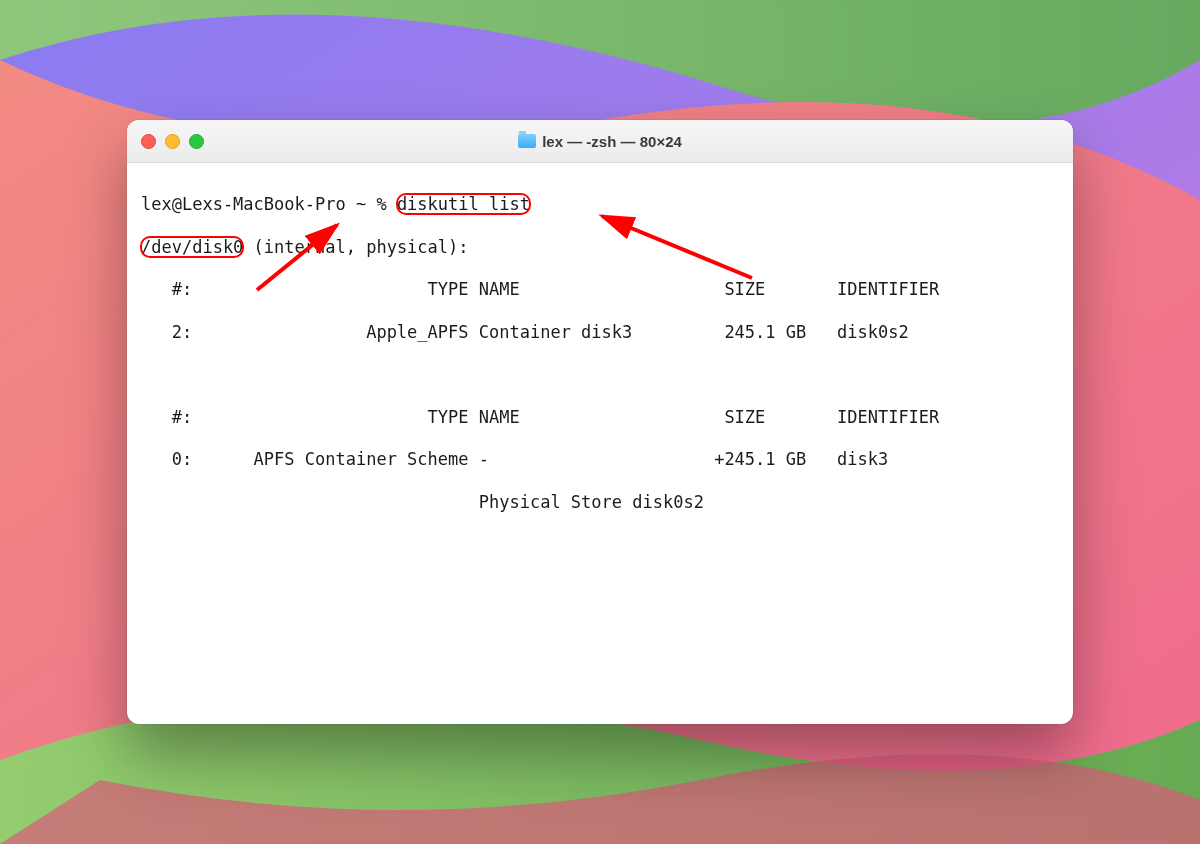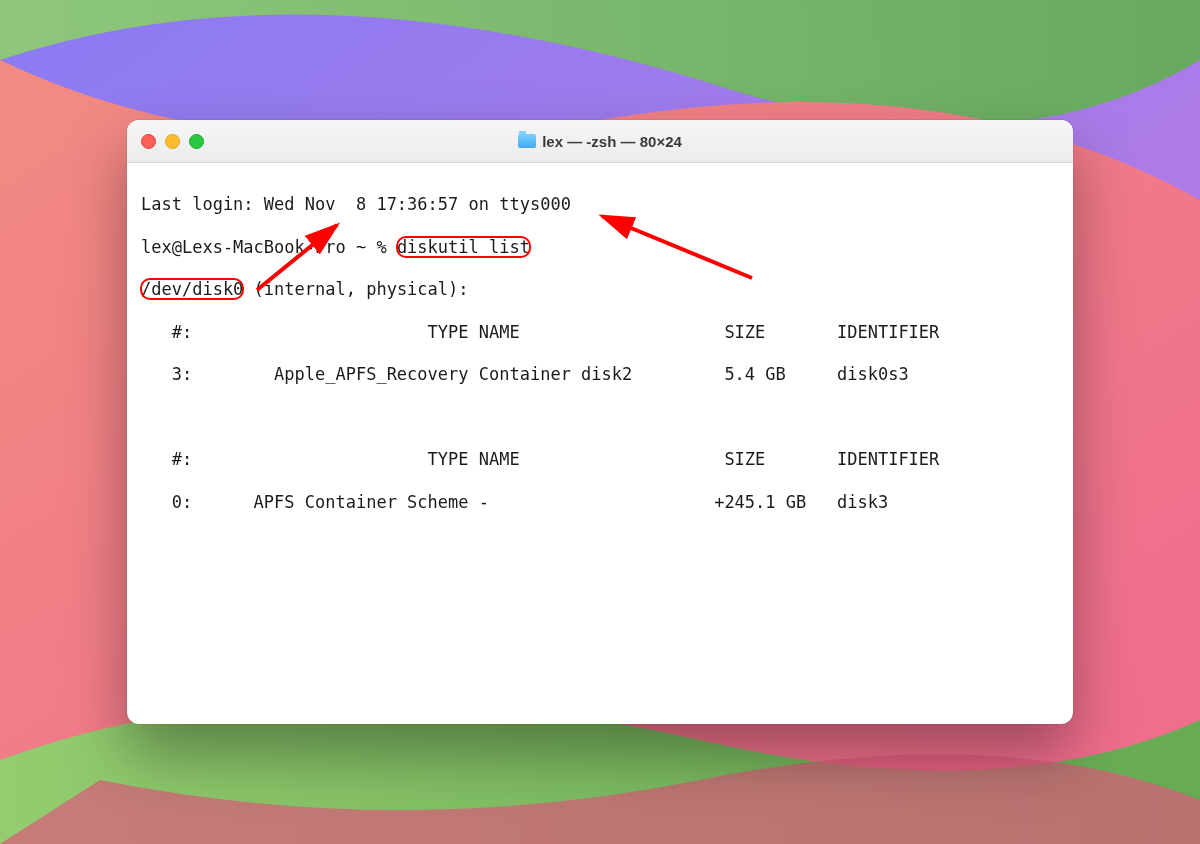--- a/index.html
+++ b/index.html
@@ -53,28 +53,28 @@
         <div class="dot yellow"></div>
         <div class="dot green"></div>
       </div>
       <div class="title">
         <span class="folder-icon"></span>
         <span>lex — -zsh — 80×24</span>
       </div>
     </div>
 
     <div class="term">
-<span class="row">Last login: Wed Nov  8 17:36:57 on ttys000</span>
 <span class="row"><span>lex@Lexs-MacBook-Pro ~ % </span><span class="hl">diskutil list</span></span>
 <span class="row"><span class="hl">/dev/disk0</span><span> (internal, physical):</span></span>
 <span class="row">   #:                       TYPE NAME                    SIZE       IDENTIFIER</span>
-<span class="row">   3:        Apple_APFS_Recovery Container disk2         5.4 GB     disk0s3</span>
+<span class="row">   2:                 Apple_APFS Container disk3         245.1 GB   disk0s2</span>
 <span class="row"> </span>
 <span class="row">   #:                       TYPE NAME                    SIZE       IDENTIFIER</span>
 <span class="row">   0:      APFS Container Scheme -                      +245.1 GB   disk3</span>
+<span class="row">                                 Physical Store disk0s2</span>
 
 
 
 
 
 
 
 
     </div>
 

